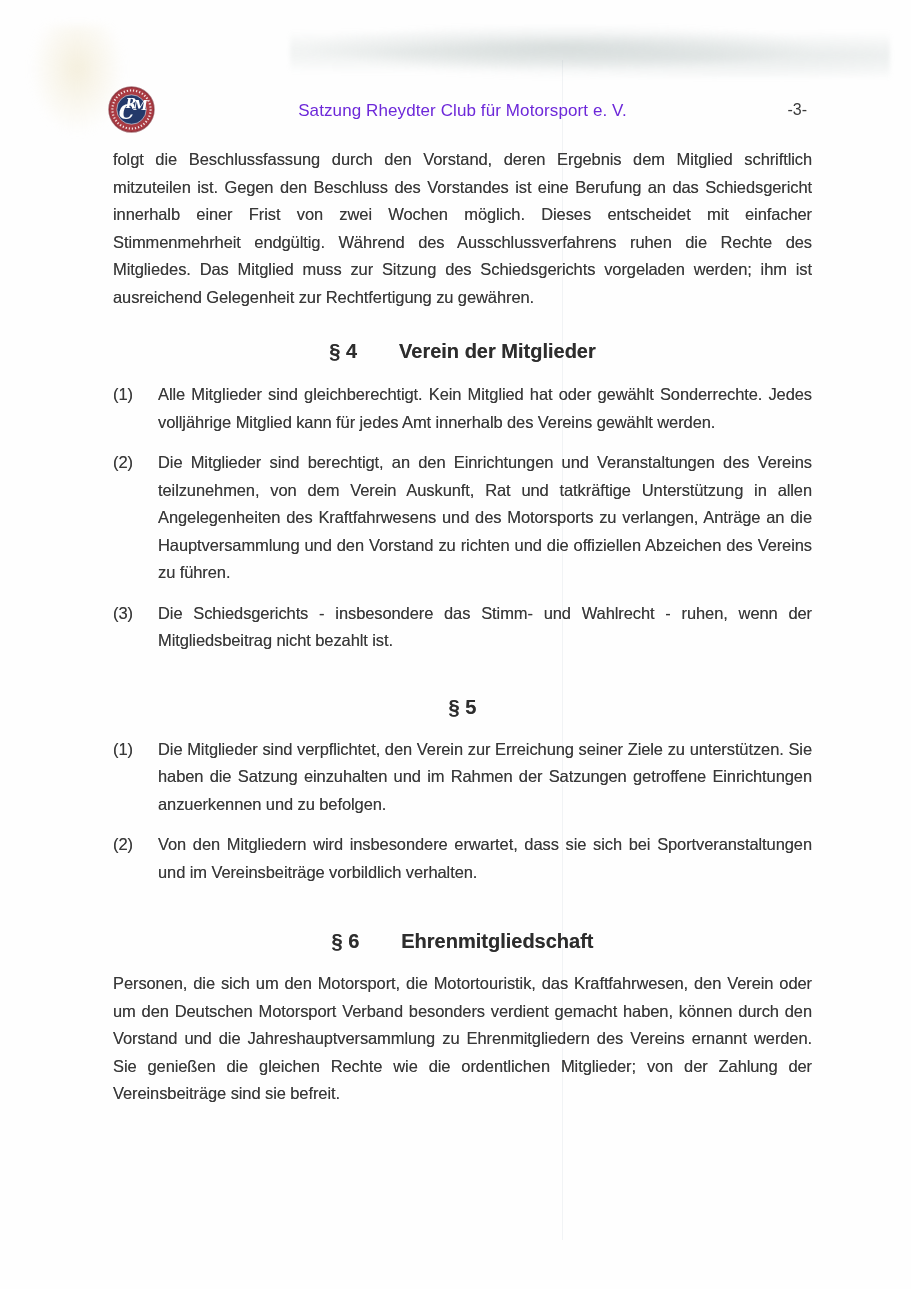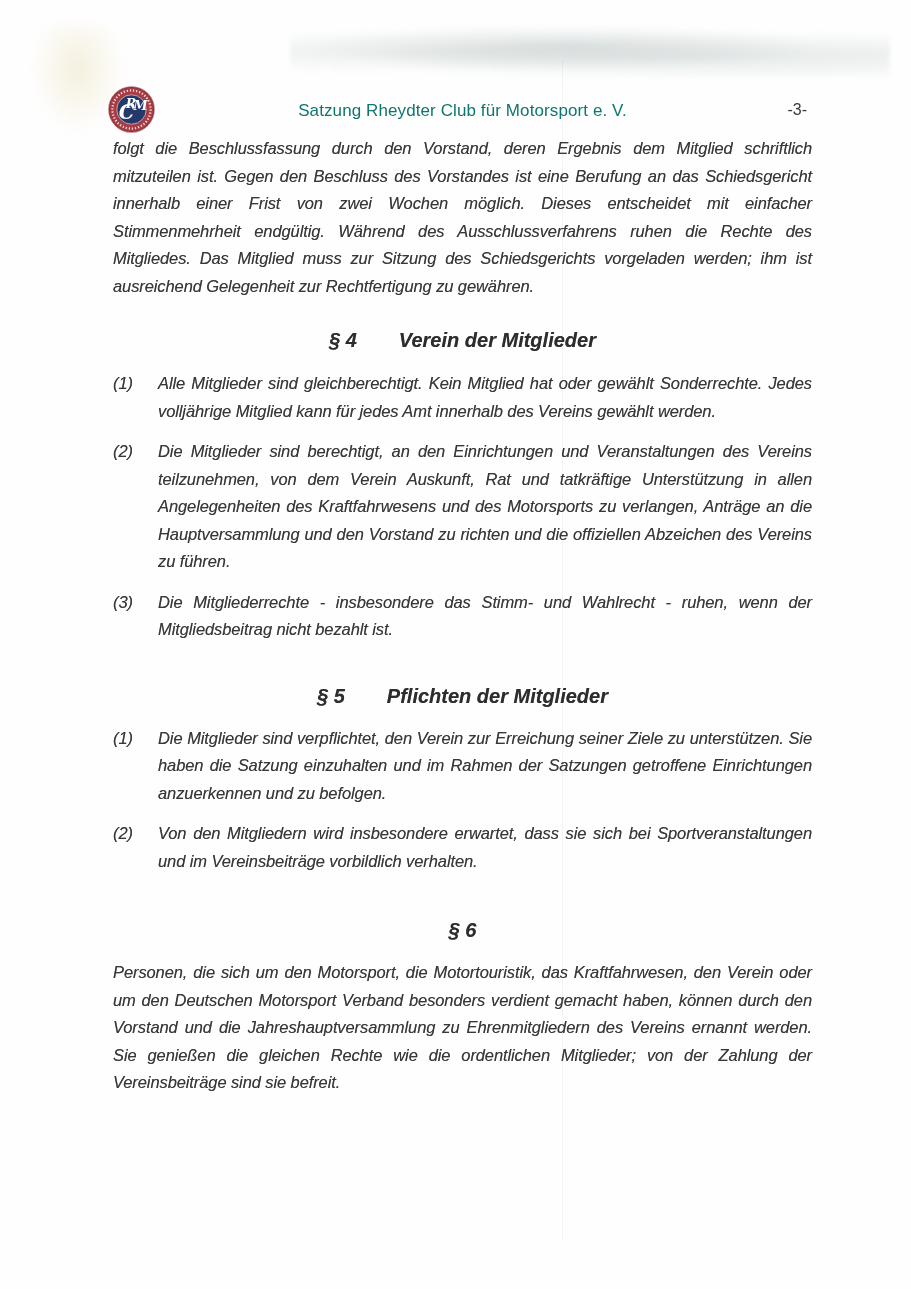--- a/index.html
+++ b/index.html
@@ -29,32 +29,31 @@
     filter: blur(2px);
   }
   .art-vline {
     left: 562px; top: 60px; width: 1px; height: 1180px;
     background: rgba(150,165,180,0.12);
   }
   
   .logo { position: absolute; left: 108px; top: 86px; width: 47px; height: 47px; }
   .doc-title {
     position: absolute; left: 113px; right: 99px; top: 101px;
-    text-align: center; font-size: 17px; color: #0f766e; letter-spacing: 0.1px;
+    text-align: center; font-size: 17px; color: #6d28d9; letter-spacing: 0.1px;
   }
   .page-num {
     position: absolute; right: 104px; top: 101px;
     font-size: 16px; color: #3a3a3a;
   }
   
   .content {
-    position: absolute; left: 113px; top: 135px; width: 699px;
+    position: absolute; left: 113px; top: 146px; width: 699px;
     font-size: 16.5px; line-height: 27.5px; letter-spacing: -0.1px;
     text-shadow: 0 0 0.4px rgba(55,55,55,0.6);
-    font-style: italic;
   }
   .content p { margin: 0; text-align: justify; }
   .intro { margin-left: 45px; }
   .heading {
     display: flex; justify-content: center; gap: 42px;
     font-weight: bold; font-size: 20px; color: #2d2d2d;
     line-height: 26px; letter-spacing: 0;
   }
   .heading.h4 { margin-top: 27px; margin-bottom: 17px; }
   .heading.h5 { margin-top: 39px; margin-bottom: 16px; }
@@ -97,35 +96,35 @@
     <div class="item">
       <span class="num">(1)</span>
       <span class="text">Alle Mitglieder sind gleichberechtigt. Kein Mitglied hat oder gewählt Sonderrechte. Jedes volljährige Mitglied kann für jedes Amt innerhalb des Vereins gewählt werden.</span>
     </div>
     <div class="item">
       <span class="num">(2)</span>
       <span class="text">Die Mitglieder sind berechtigt, an den Einrichtungen und Veranstaltungen des Vereins teilzunehmen, von dem Verein Auskunft, Rat und tatkräftige Unterstützung in allen Angelegenheiten des Kraftfahrwesens und des Motorsports zu verlangen, Anträge an die Hauptversammlung und den Vorstand zu richten und die offiziellen Abzeichen des Vereins zu führen.</span>
     </div>
     <div class="item">
       <span class="num">(3)</span>
-      <span class="text">Die Mitgliederrechte - insbesondere das Stimm- und Wahlrecht - ruhen, wenn der Mitgliedsbeitrag nicht bezahlt ist.</span>
+      <span class="text">Die Schiedsgerichts - insbesondere das Stimm- und Wahlrecht - ruhen, wenn der Mitgliedsbeitrag nicht bezahlt ist.</span>
     </div>
 
     <div class="heading h5">
       <span>§ 5</span>
-      <span>Pflichten der Mitglieder</span>
     </div>
     <div class="item">
       <span class="num">(1)</span>
       <span class="text">Die Mitglieder sind verpflichtet, den Verein zur Erreichung seiner Ziele zu unterstützen. Sie haben die Satzung einzuhalten und im Rahmen der Satzungen getroffene Einrichtungen anzuerkennen und zu befolgen.</span>
     </div>
     <div class="item">
       <span class="num">(2)</span>
       <span class="text">Von den Mitgliedern wird insbesondere erwartet, dass sie sich bei Sportveranstaltungen und im Vereinsbeiträge vorbildlich verhalten.</span>
     </div>
 
     <div class="heading h6">
       <span>§ 6</span>
+      <span>Ehrenmitgliedschaft</span>
     </div>
     <p>Personen, die sich um den Motorsport, die Motortouristik, das Kraftfahrwesen, den Verein oder um den Deutschen Motorsport Verband besonders verdient gemacht haben, können durch den Vorstand und die Jahreshauptversammlung zu Ehrenmitgliedern des Vereins ernannt werden. Sie genießen die gleichen Rechte wie die ordentlichen Mitglieder; von der Zahlung der Vereinsbeiträge sind sie befreit.</p>
 
   </div>
 </div>
 
 </body></html>

